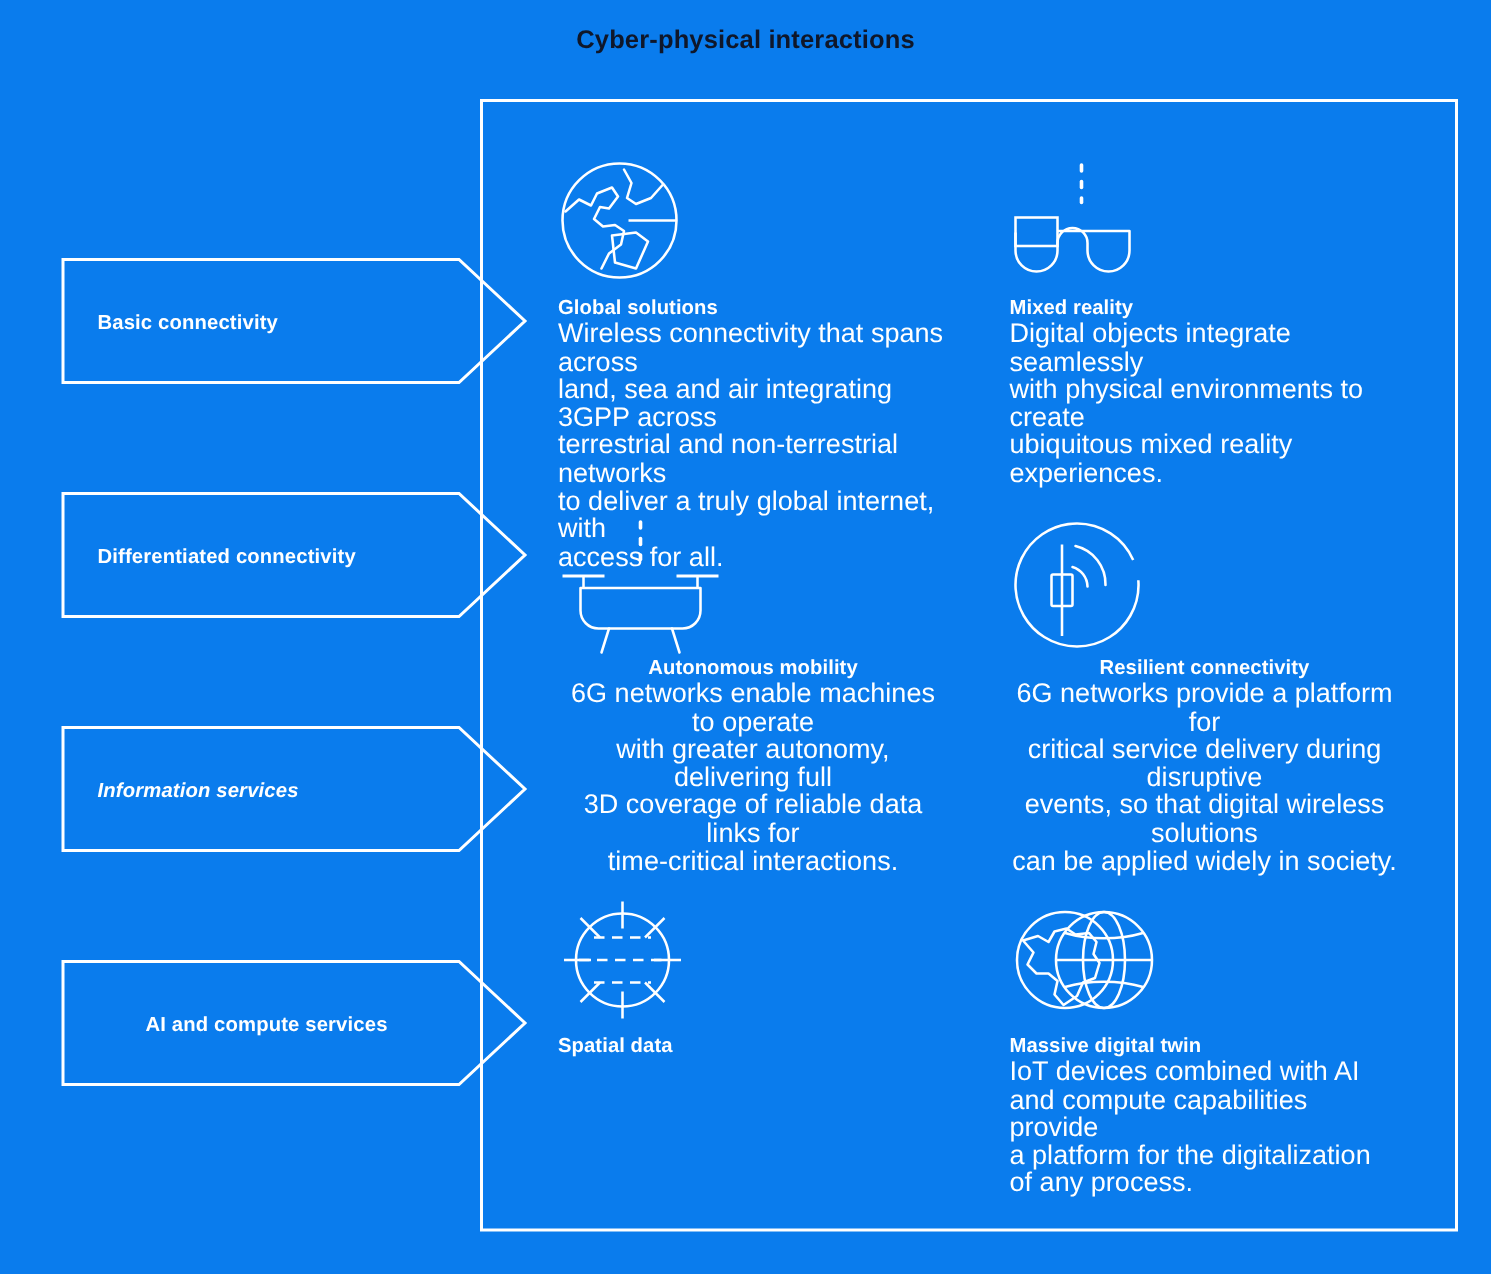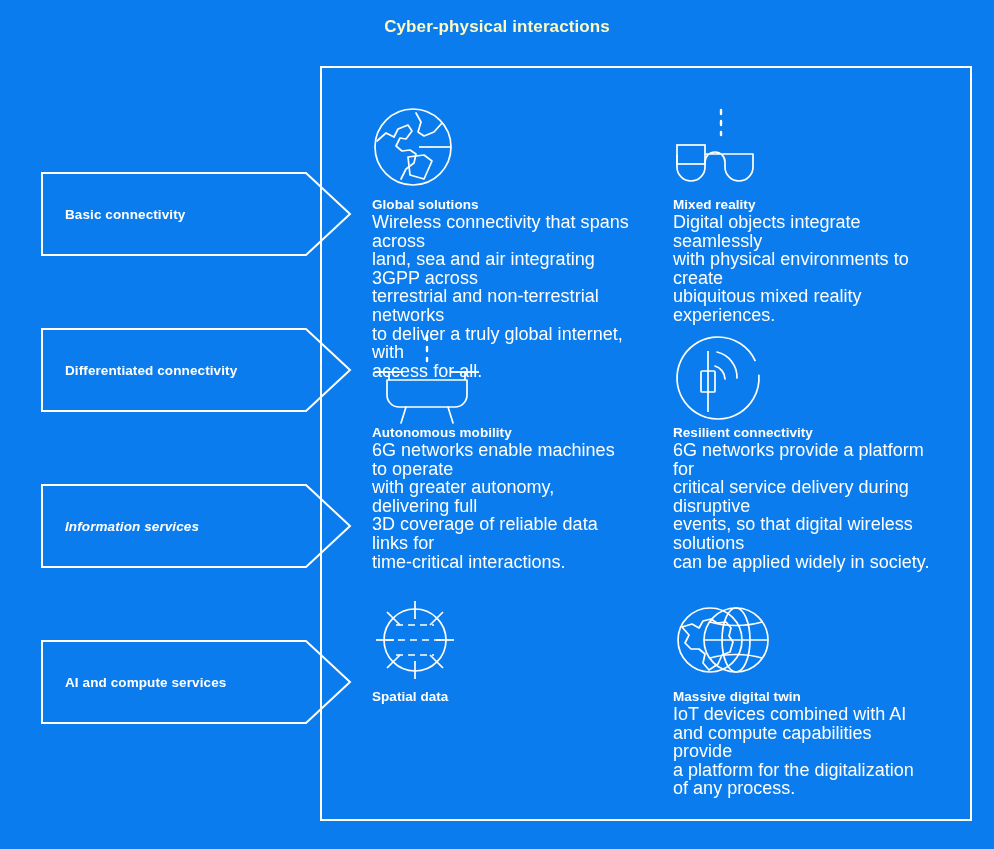--- a/index.html
+++ b/index.html
@@ -12,21 +12,21 @@
     overflow: hidden;
     position: relative;
   }
 
   #page-title {
     position: absolute;
     top: 17px;
     left: 0;
     width: 994px;
     text-align: center;
-    color: #fef9c3;
+    color: #0f172a;
     font-size: 17px;
     font-weight: bold;
     letter-spacing: 0.1px;
   }
 
   
   #panel-frame {
     position: absolute;
     left: 320px;
     top: 66px;
@@ -84,21 +84,21 @@
 
   .feature-card {
     position: absolute;
     width: 260px;
   }
 
   .feature-col-left  { left: 0px; }
   .feature-col-right { left: 301px; }
 
   .feature-row-1 { top: 0px; }
-  .feature-row-2 { top: 228px; }
+  .feature-row-2 { top: 240px; text-align: center; }
   .feature-row-3 { top: 492px; }
 
   .feature-icon {
     height: 86px;
     margin-bottom: 6px;
   }
   .feature-icon svg { display: block; overflow: visible; }
 
   .feature-title {
     color: #ffffff;
@@ -139,21 +139,21 @@
     <span class="stage-label">Differentiated connectivity</span>
   </div>
 
   <div class="stage-arrow" style="top:484px;font-style:italic;">
     <svg viewBox="0 0 310 84">
       <polygon points="1,1 265,1 309,42 265,83 1,83" fill="none" stroke="#ffffff" stroke-width="2"></polygon>
     </svg>
     <span class="stage-label">Information services</span>
   </div>
 
-  <div class="stage-arrow" style="top:640px;">
+  <div class="stage-arrow" style="top:640px;padding-left:32px;">
     <svg viewBox="0 0 310 84">
       <polygon points="1,1 265,1 309,42 265,83 1,83" fill="none" stroke="#ffffff" stroke-width="2"></polygon>
     </svg>
     <span class="stage-label">AI and compute services</span>
   </div>
 
 </div>
 
 <div id="feature-grid">
 

